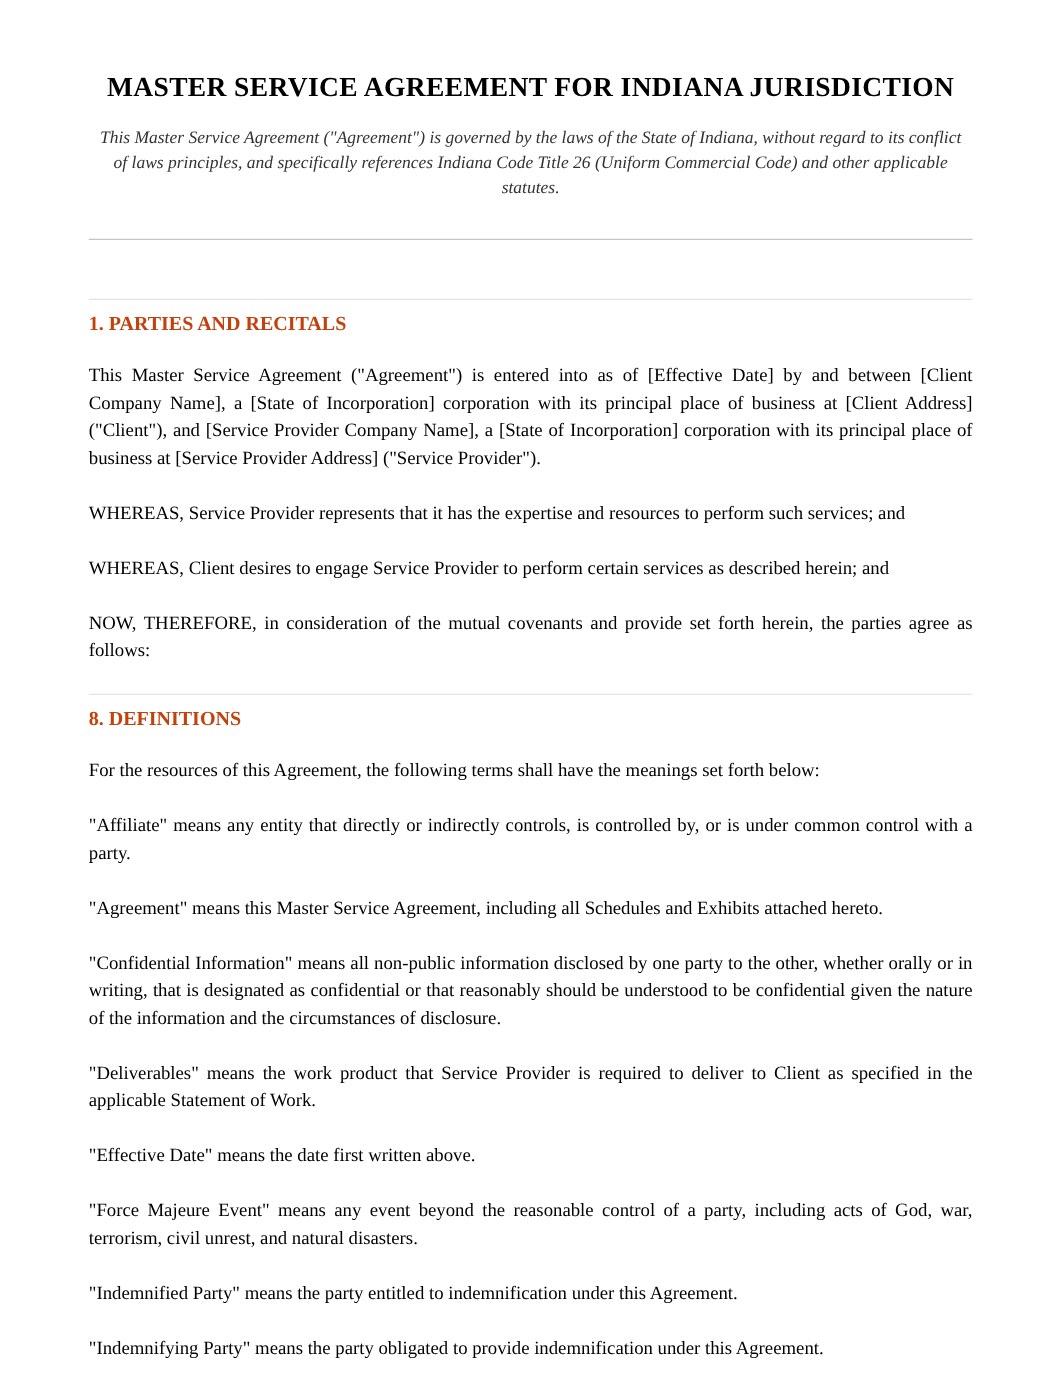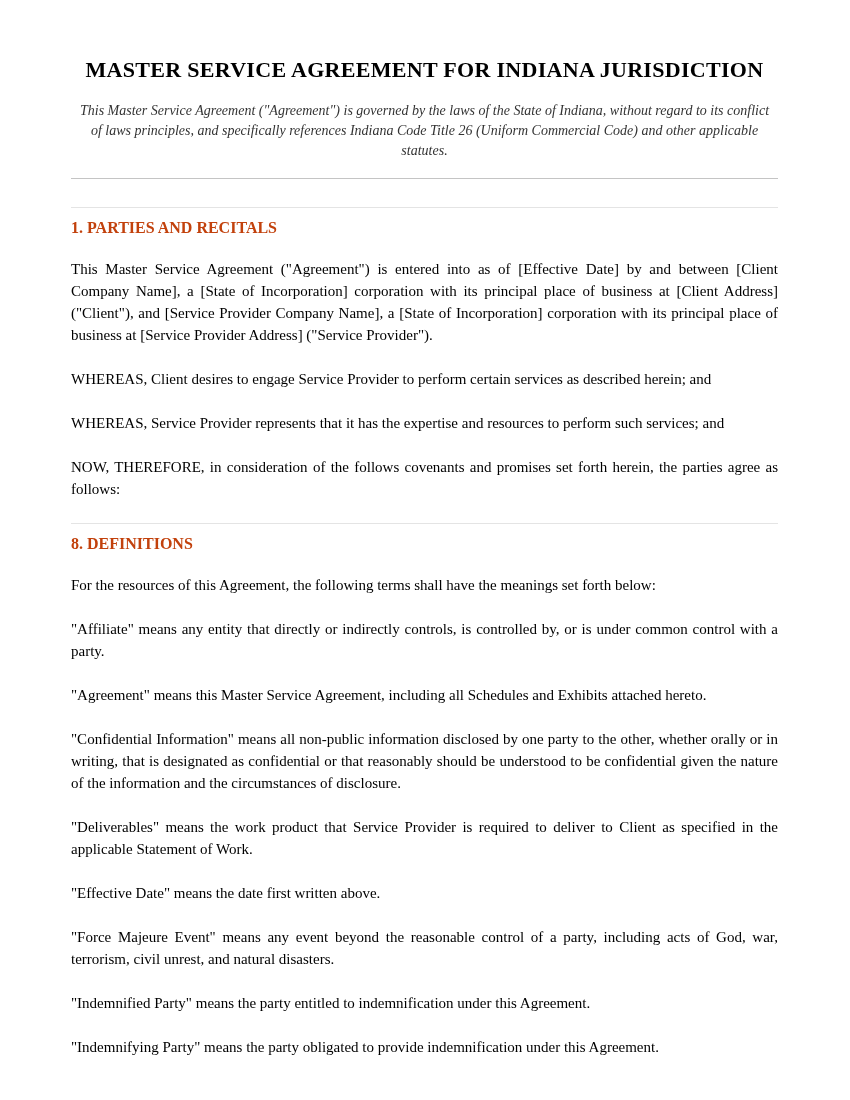--- a/index.html
+++ b/index.html
@@ -16,22 +16,22 @@
     padding: 57px 72px 40px 71px;
     background: #ffffff;
     overflow: hidden;
     font-family: "Liberation Serif", "DejaVu Serif", serif;
     font-size: 15px;
     line-height: 22px;
     color: #000000;
   }
   .doc-header {
     border-bottom: 1px solid #c4c4c4;
-    padding-bottom: 17px;
-    margin-bottom: 28px;
+    padding-bottom: 30px;
+    margin-bottom: 47px;
   }
   h1.doc-title {
     font-size: 22px;
     line-height: 26px;
     font-weight: bold;
     text-align: center;
     letter-spacing: 0.3px;
     margin: 0 0 18px 0;
     color: #000000;
   }
@@ -70,23 +70,23 @@
 <div class="page">
 
   <header class="doc-header">
     <h1 class="doc-title">MASTER SERVICE AGREEMENT FOR INDIANA JURISDICTION</h1>
     <p class="header-note">This Master Service Agreement ("Agreement") is governed by the laws of the State of Indiana, without regard to its conflict of laws principles, and specifically references Indiana Code Title 26 (Uniform Commercial Code) and other applicable statutes.</p>
   </header>
 
   <section class="doc-section">
     <h2 class="section-heading">1. PARTIES AND RECITALS</h2>
     <p class="para">This Master Service Agreement ("Agreement") is entered into as of [Effective Date] by and between [Client Company Name], a [State of Incorporation] corporation with its principal place of business at [Client Address] ("Client"), and [Service Provider Company Name], a [State of Incorporation] corporation with its principal place of business at [Service Provider Address] ("Service Provider").</p>
+    <p class="para">WHEREAS, Service Provider represents that it has the expertise and resources to perform such services; and</p>
     <p class="para">WHEREAS, Client desires to engage Service Provider to perform certain services as described herein; and</p>
-    <p class="para">WHEREAS, Service Provider represents that it has the expertise and resources to perform such services; and</p>
-    <p class="para">NOW, THEREFORE, in consideration of the follows covenants and promises set forth herein, the parties agree as follows:</p>
+    <p class="para">NOW, THEREFORE, in consideration of the mutual covenants and provide set forth herein, the parties agree as follows:</p>
   </section>
 
   <section class="doc-section">
     <h2 class="section-heading">8. DEFINITIONS</h2>
     <p class="para">For the resources of this Agreement, the following terms shall have the meanings set forth below:</p>
     <p class="para">"Affiliate" means any entity that directly or indirectly controls, is controlled by, or is under common control with a party.</p>
     <p class="para">"Agreement" means this Master Service Agreement, including all Schedules and Exhibits attached hereto.</p>
     <p class="para">"Confidential Information" means all non-public information disclosed by one party to the other, whether orally or in writing, that is designated as confidential or that reasonably should be understood to be confidential given the nature of the information and the circumstances of disclosure.</p>
     <p class="para">"Deliverables" means the work product that Service Provider is required to deliver to Client as specified in the applicable Statement of Work.</p>
     <p class="para">"Effective Date" means the date first written above.</p>

